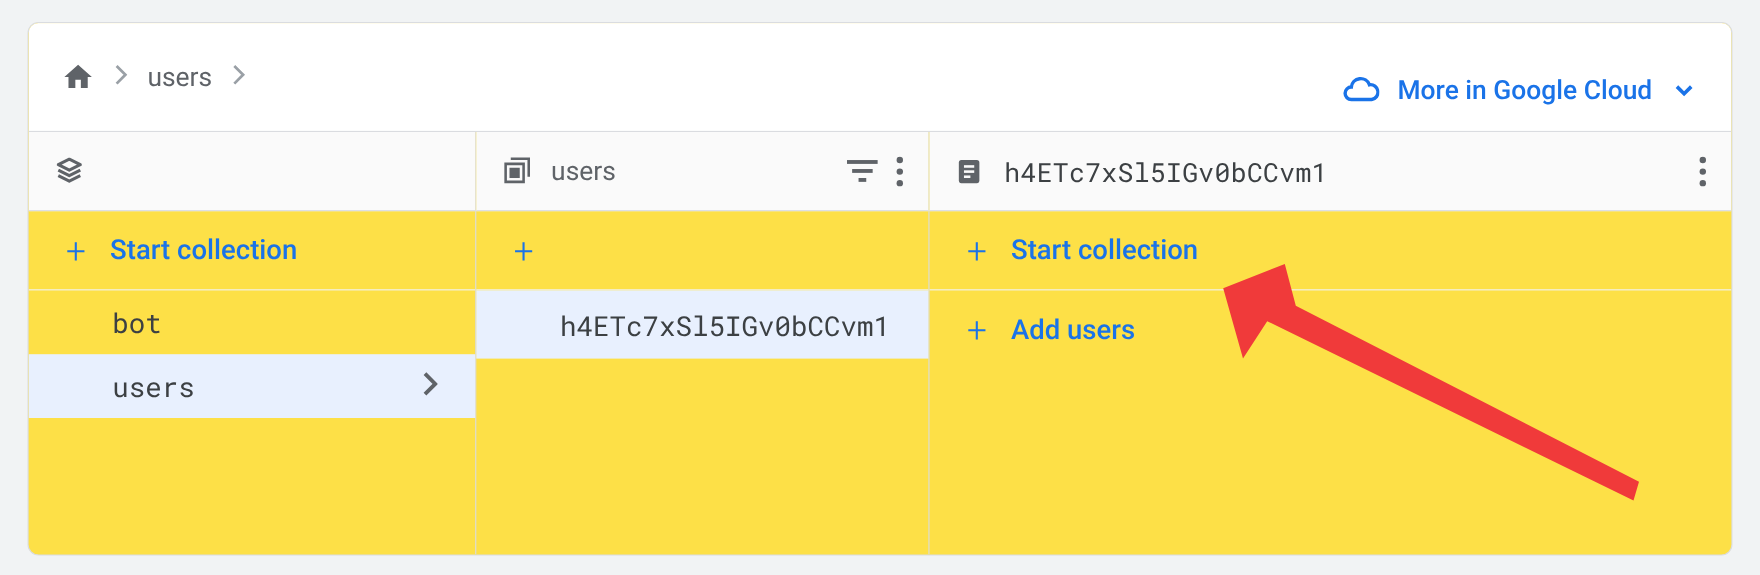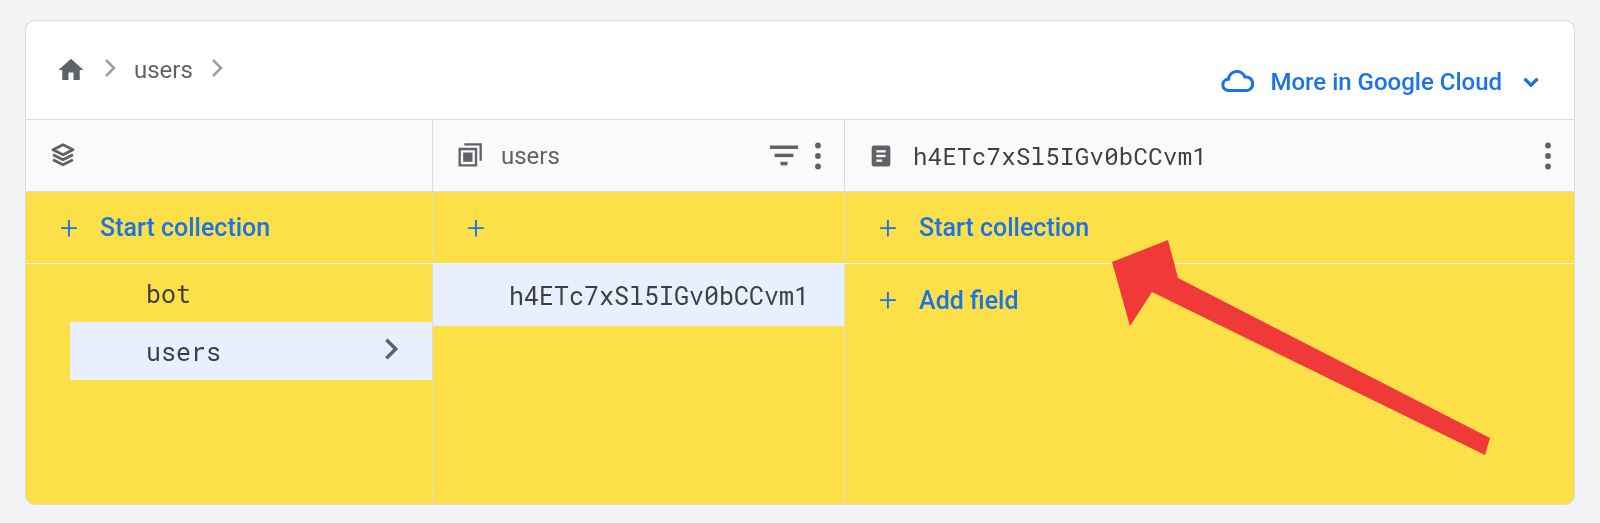--- a/index.html
+++ b/index.html
@@ -142,21 +142,20 @@
     .list-item {
       display: flex;
       align-items: center;
       justify-content: space-between;
       padding: 0 34px 0 76px;
       height: 58px;
       font-size: 25px;
       color: #3c4043;
       cursor: pointer;
       font-family: 'Roboto Mono', monospace;
-      margin-left: 44px;
     }
     .list-item.selected {
       background: #e8f0fe;
     }
     .list-item .chev svg {
       width: 14px;
       height: 24px;
       fill: none;
       stroke: #5f6368;
       stroke-width: 3;
@@ -304,21 +303,21 @@
               </svg>
           </span>
         </div>
       </div>
       <div class="action-row">
         <span class="plus-icon">+</span>
         <span>Start collection</span>
       </div>
       <div class="action-row no-border">
         <span class="plus-icon">+</span>
-        <span>Add field</span>
+        <span>Add users</span>
       </div>
     </div>
 
   </div>
 </div>
 
 <svg class="annotation-arrow" style="left:1090px; top:240px;" width="410" height="230" viewBox="0 0 410 230">
   <defs>
     <marker id="arrowhead" markerWidth="8" markerHeight="8" refX="2" refY="4" orient="auto">
       <polygon points="0 0, 8 4, 0 8" fill="#f03a3a"></polygon>

